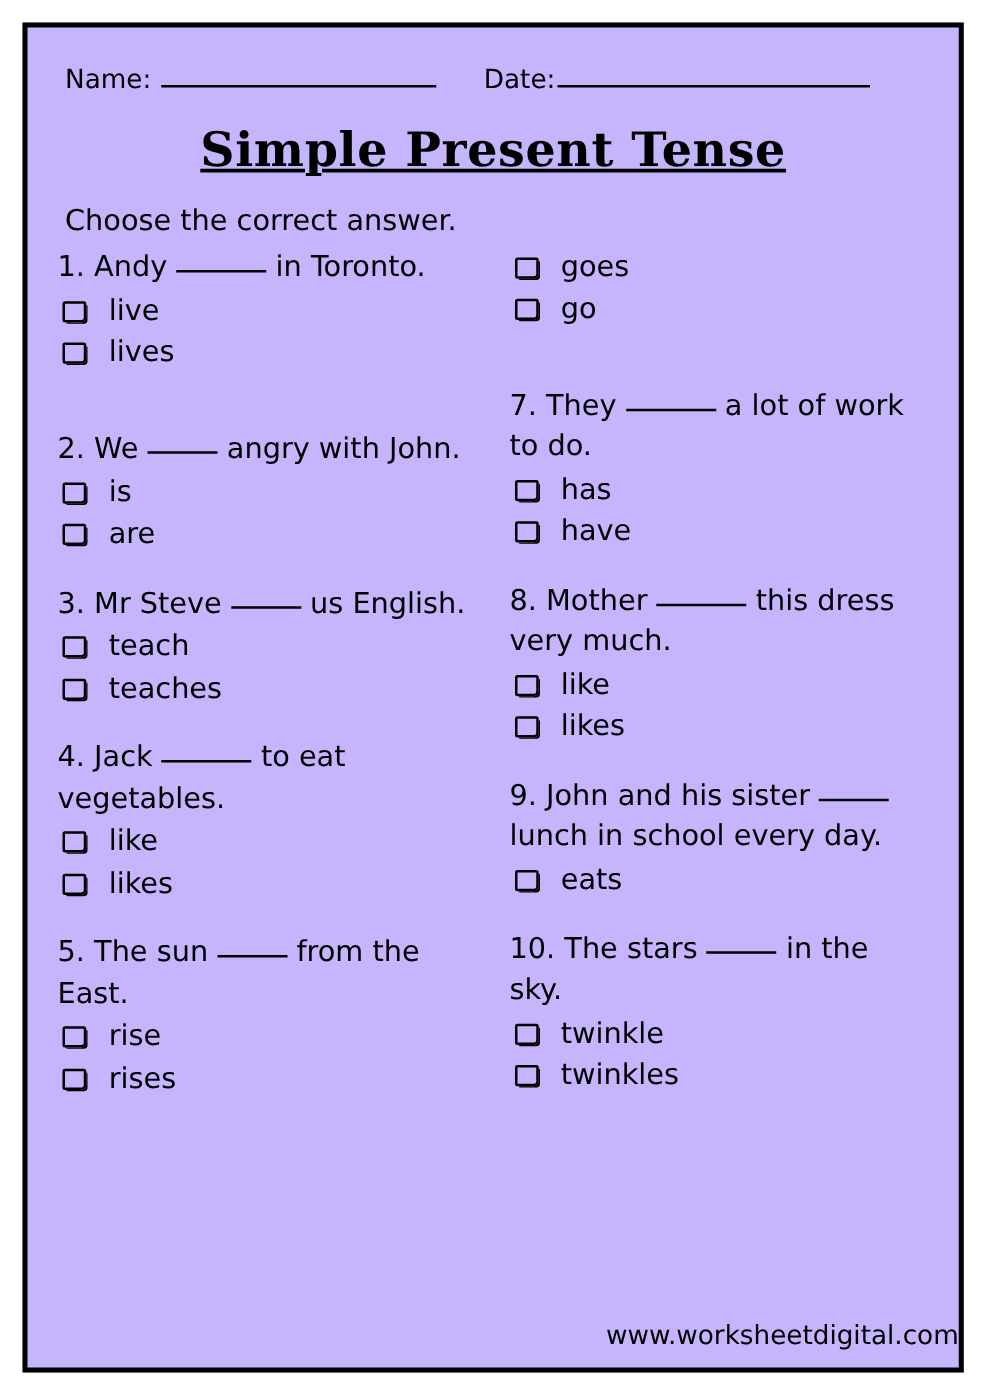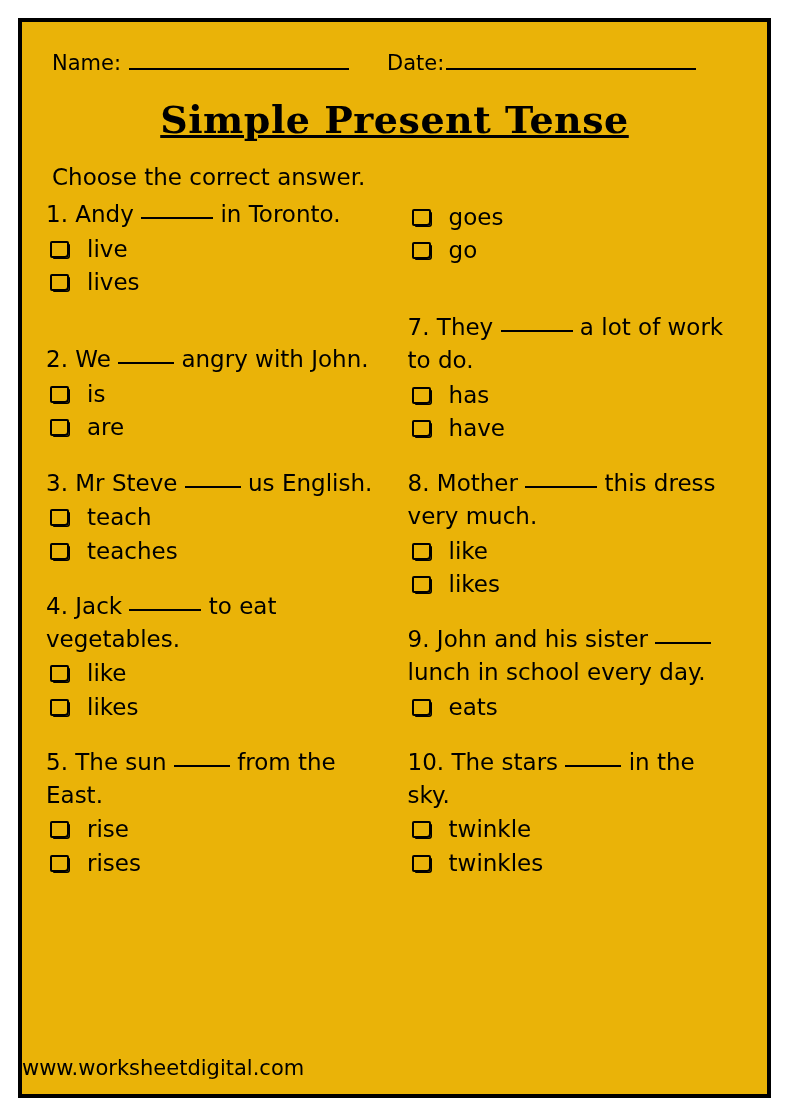--- a/index.html
+++ b/index.html
@@ -15,21 +15,21 @@
     overflow: hidden;
   }
   .sheet {
     position: absolute;
     left: 18px;
     top: 18px;
     width: 753px;
     height: 1080px;
     border: 4px solid #000000;
     box-sizing: border-box;
-    background: #eab308;
+    background: #c4b5fd;
   }
   .inner {
     position: absolute;
     left: 0; top: 0; right: 0; bottom: 0;
     padding: 20px 24px 10px 24px;
     box-sizing: border-box;
   }
   
   .namedate {
     display: flex;
@@ -63,21 +63,20 @@
   .instruction {
     font-size: 23px;
     margin: 0 0 8px 6px;
   }
 
   
   .columns {
     display: flex;
     gap: 14px;
     margin-top: 4px;
-    align-items: flex-end;
   }
   .col {
     width: 50%;
     box-sizing: border-box;
   }
   .col-left { padding-right: 14px; }
   .col-right { padding-left: 6px; }
 
   .q {
     margin-bottom: 10px;
@@ -119,21 +118,21 @@
   .opt-label { white-space: nowrap; }
 
   .spacer-gap { height: 34px; }
   .spacer-gap-sm { height: 12px; }
 
   .footer {
     position: absolute;
     left: 0;
     right: 0;
     bottom: 14px;
-    text-align: left;
+    text-align: right;
     font-size: 21px;
   }
 </style>
 </head>
 <body>
 
 <div class="sheet">
   <div class="inner">
 
     <div class="namedate">

